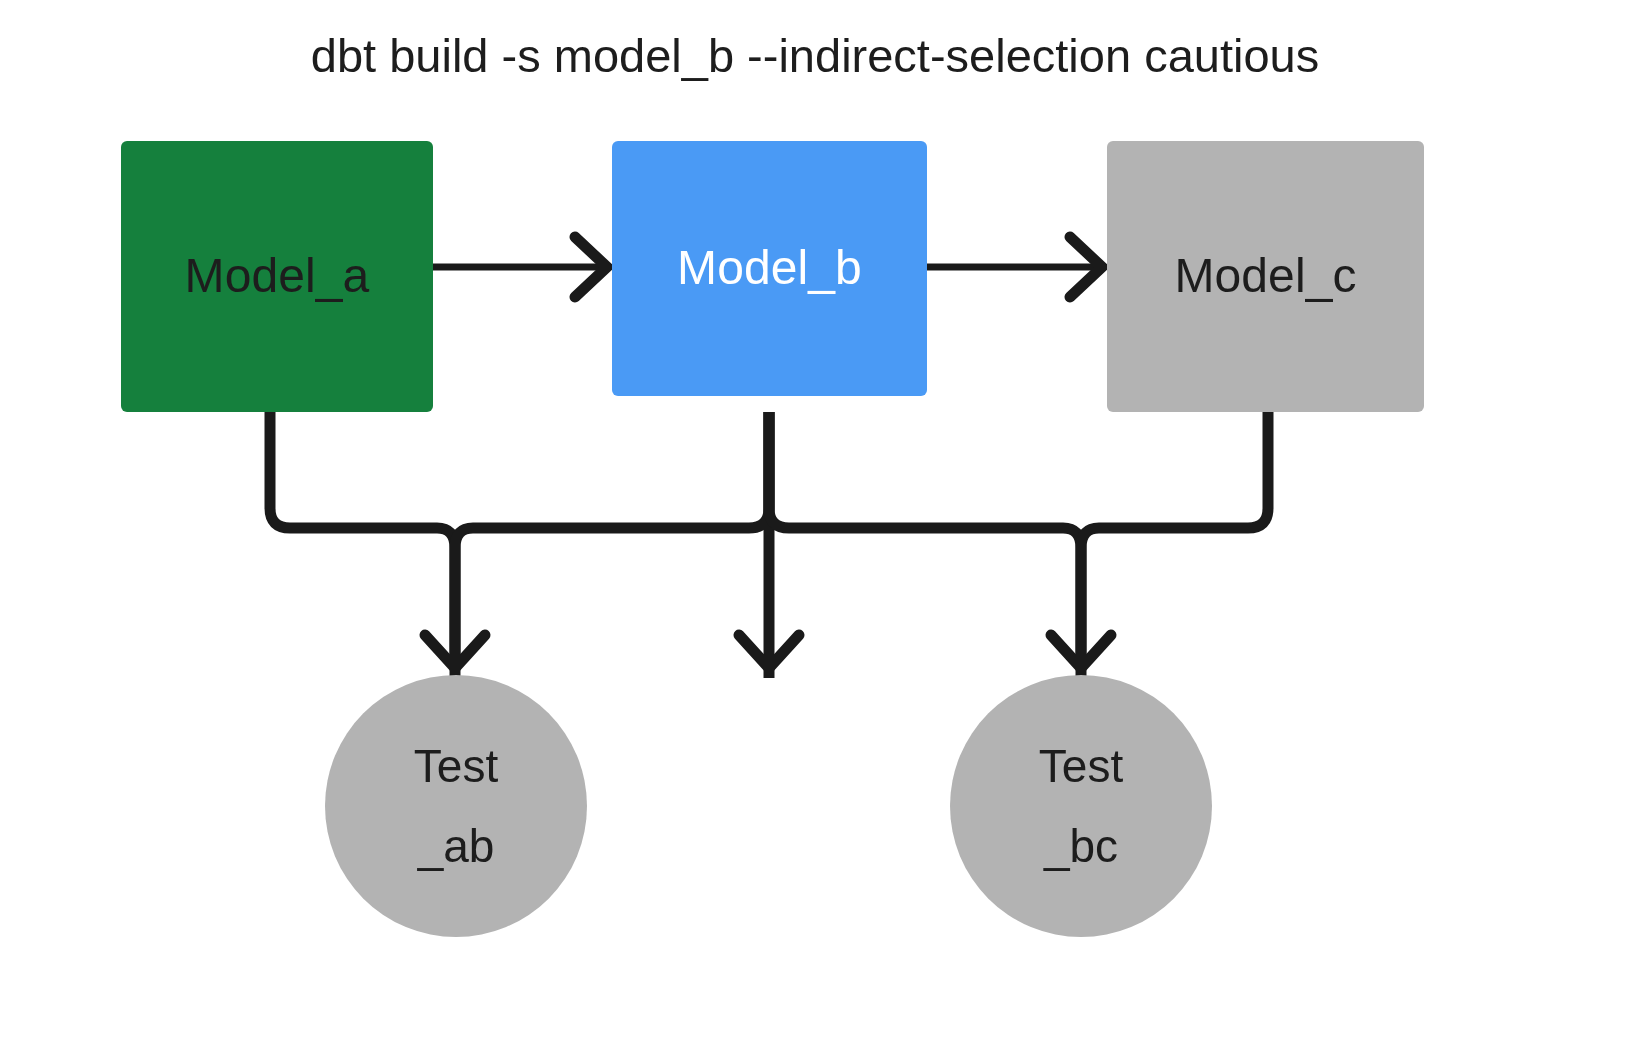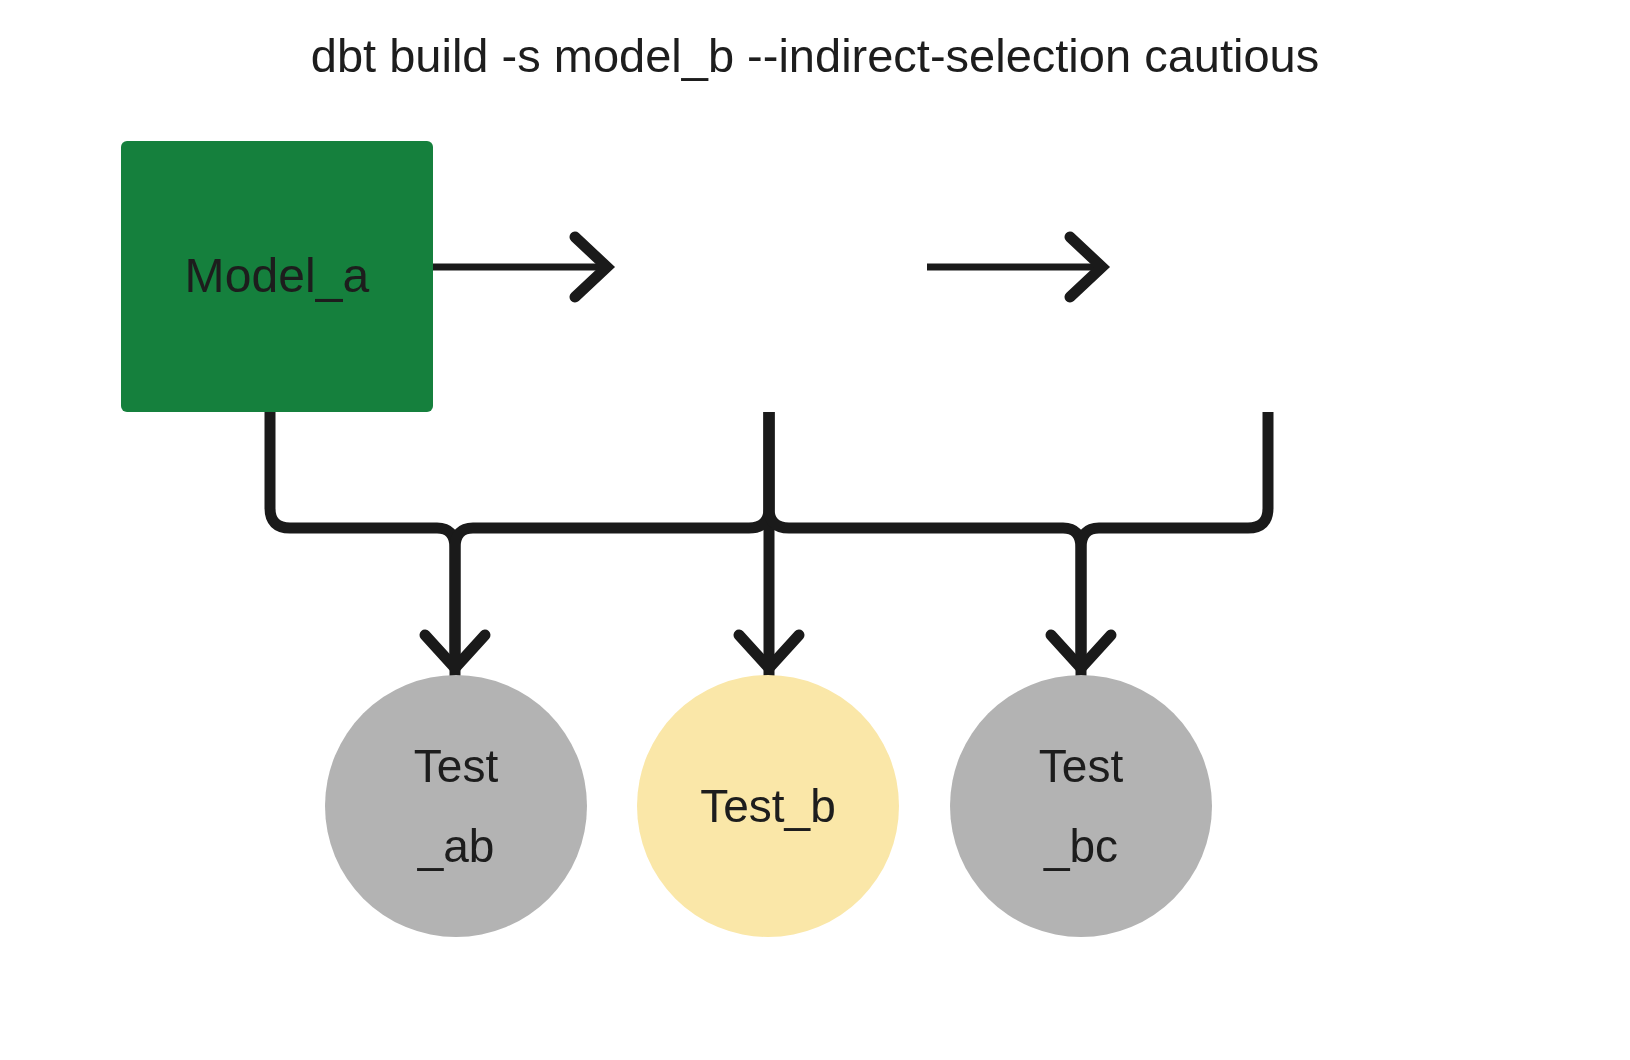--- a/index.html
+++ b/index.html
@@ -123,29 +123,32 @@
     <g>
       <polyline points="1051,635 1081,668 1111,635" fill="none" stroke="#1a1a1a" stroke-width="11" stroke-linecap="round" stroke-linejoin="miter"></polyline>
       <line x1="1081" y1="655" x2="1081" y2="678" stroke="#1a1a1a" stroke-width="11"></line>
     </g>
   </svg>
 
   <div class="node model-box" style="left:121px; top:141px; width:312px; height:271px; background:#15803d;">
     <span class="model-label" style="color:#1d1d1d;">Model_a</span>
   </div>
 
+  <div class="node model-box" style="left:612px; top:141px; width:315px; height:255px; background:#4a9af5;">
+    <span class="model-label" style="color:#ffffff;">Model_b</span>
+  </div>
 
+  <div class="node model-box" style="left:1107px; top:141px; width:317px; height:271px; background:#b3b3b3;">
+    <span class="model-label" style="color:#1d1d1d;">Model_c</span>
+  </div>
 
   <div class="node test-circle" style="left:325px; top:675px; width:262px; height:262px; background:#b3b3b3;">
     <span class="test-label" style="color:#1d1d1d;">Test
 _ab</span>
   </div>
 
-  <div class="node test-circle" style="left:637px; top:675px; width:262px; height:262px; background:#fae7a8;">
-    <span class="test-label" style="color:#1d1d1d;">Test_b</span>
-  </div>
 
   <div class="node test-circle" style="left:950px; top:675px; width:262px; height:262px; background:#b3b3b3;">
     <span class="test-label" style="color:#1d1d1d;">Test
 _bc</span>
   </div>
 
 </div>
 
 </body></html>

